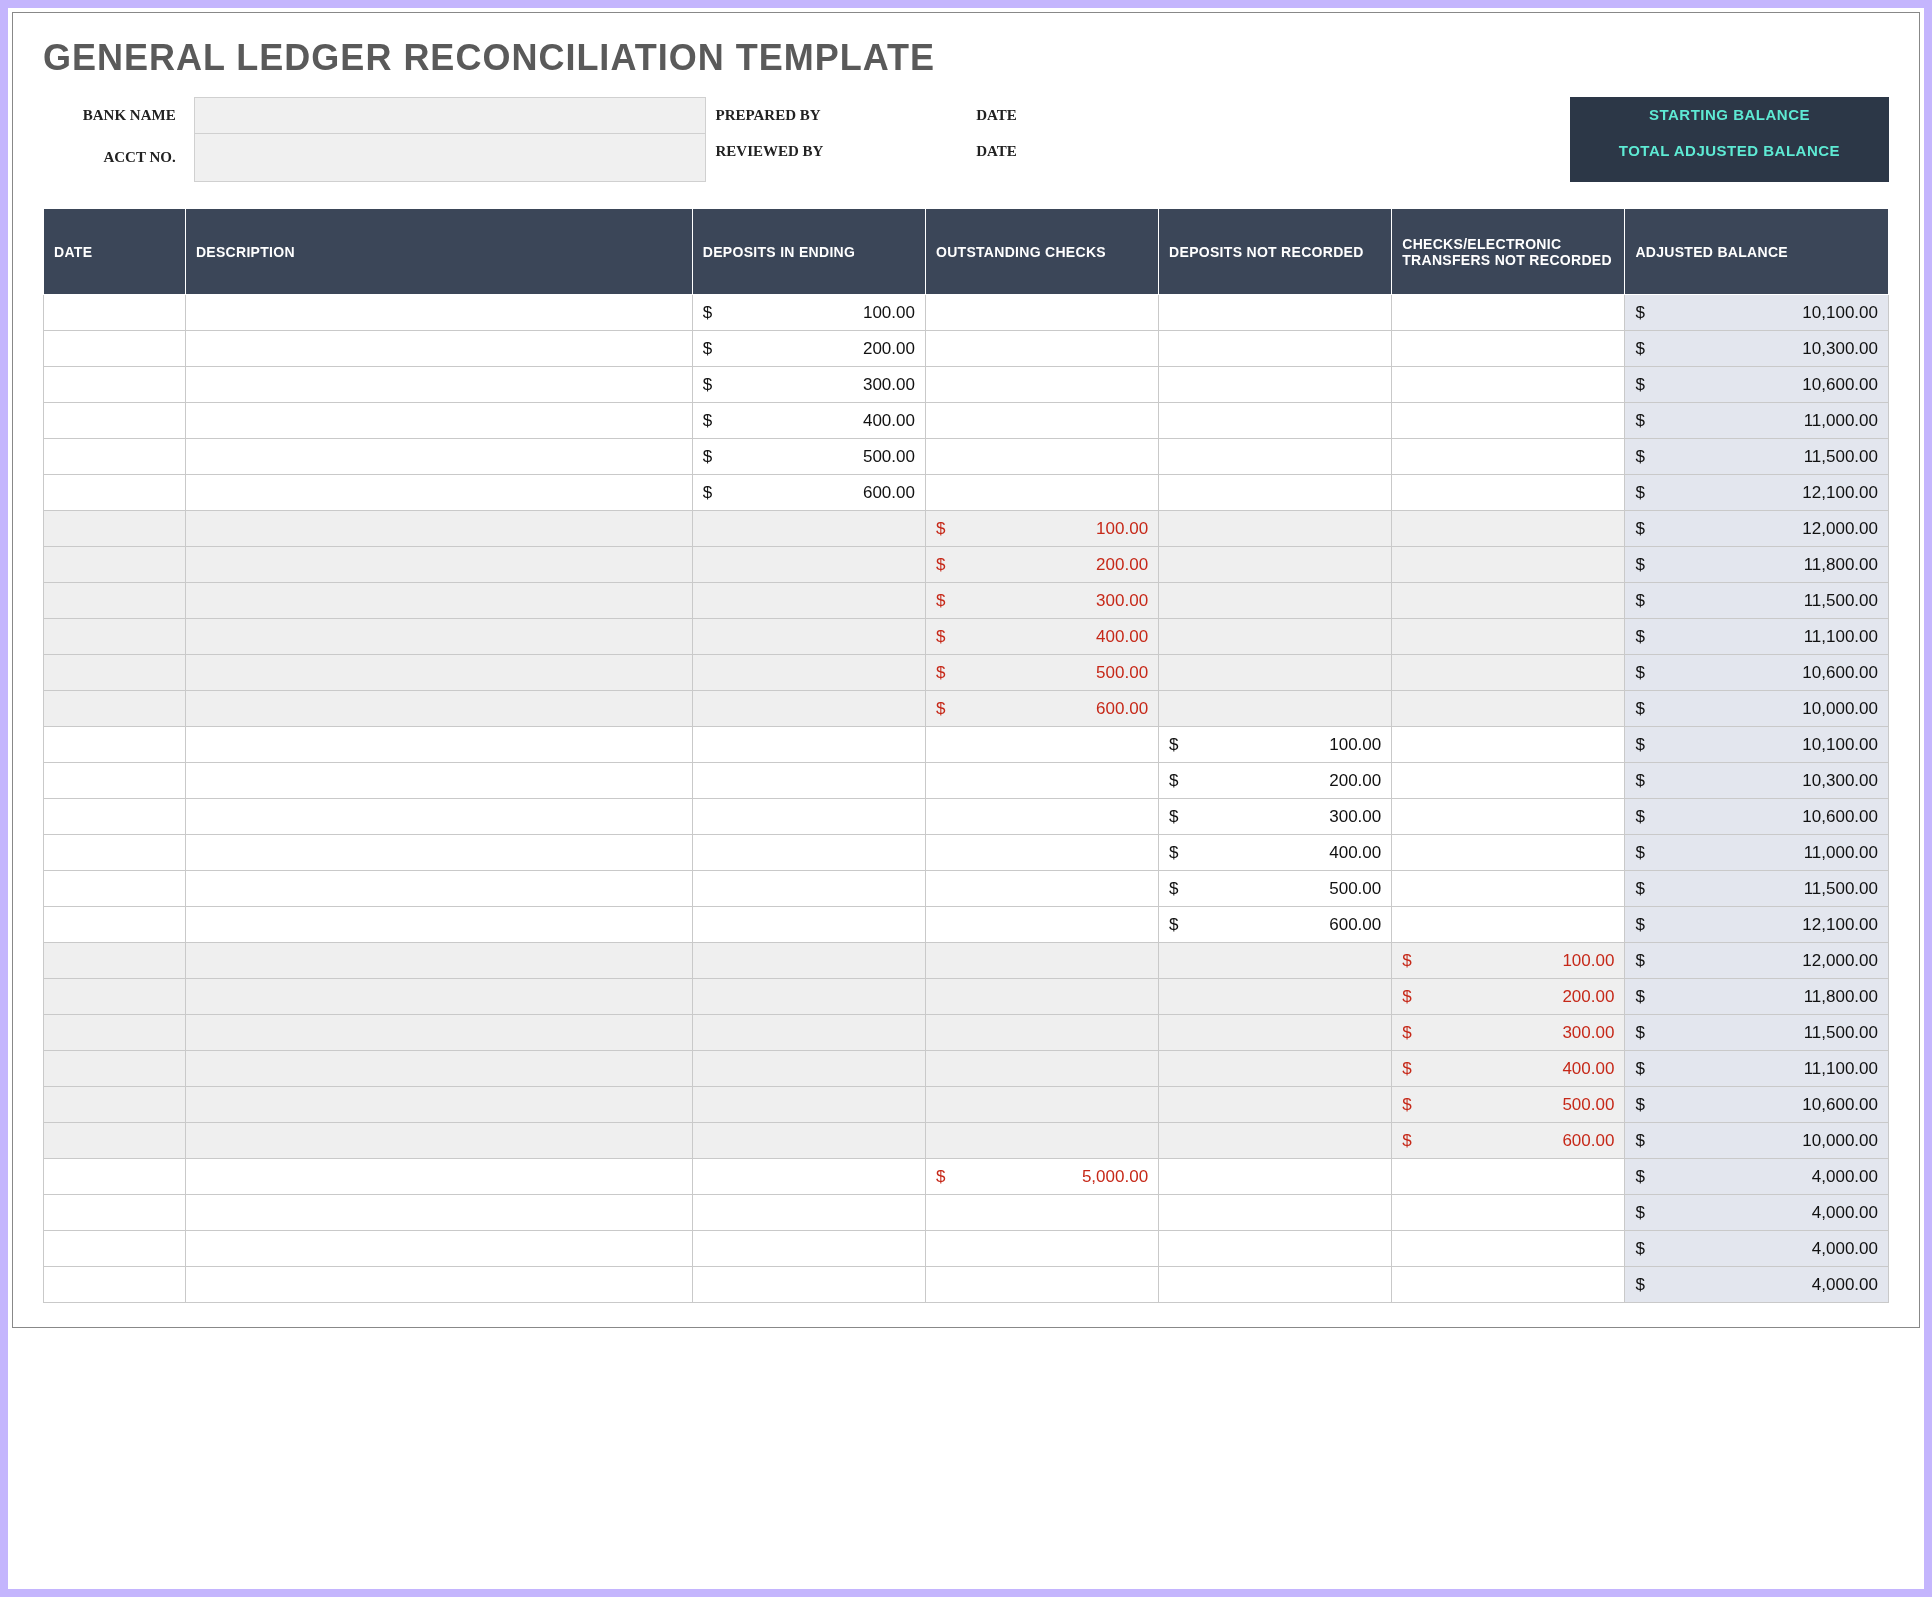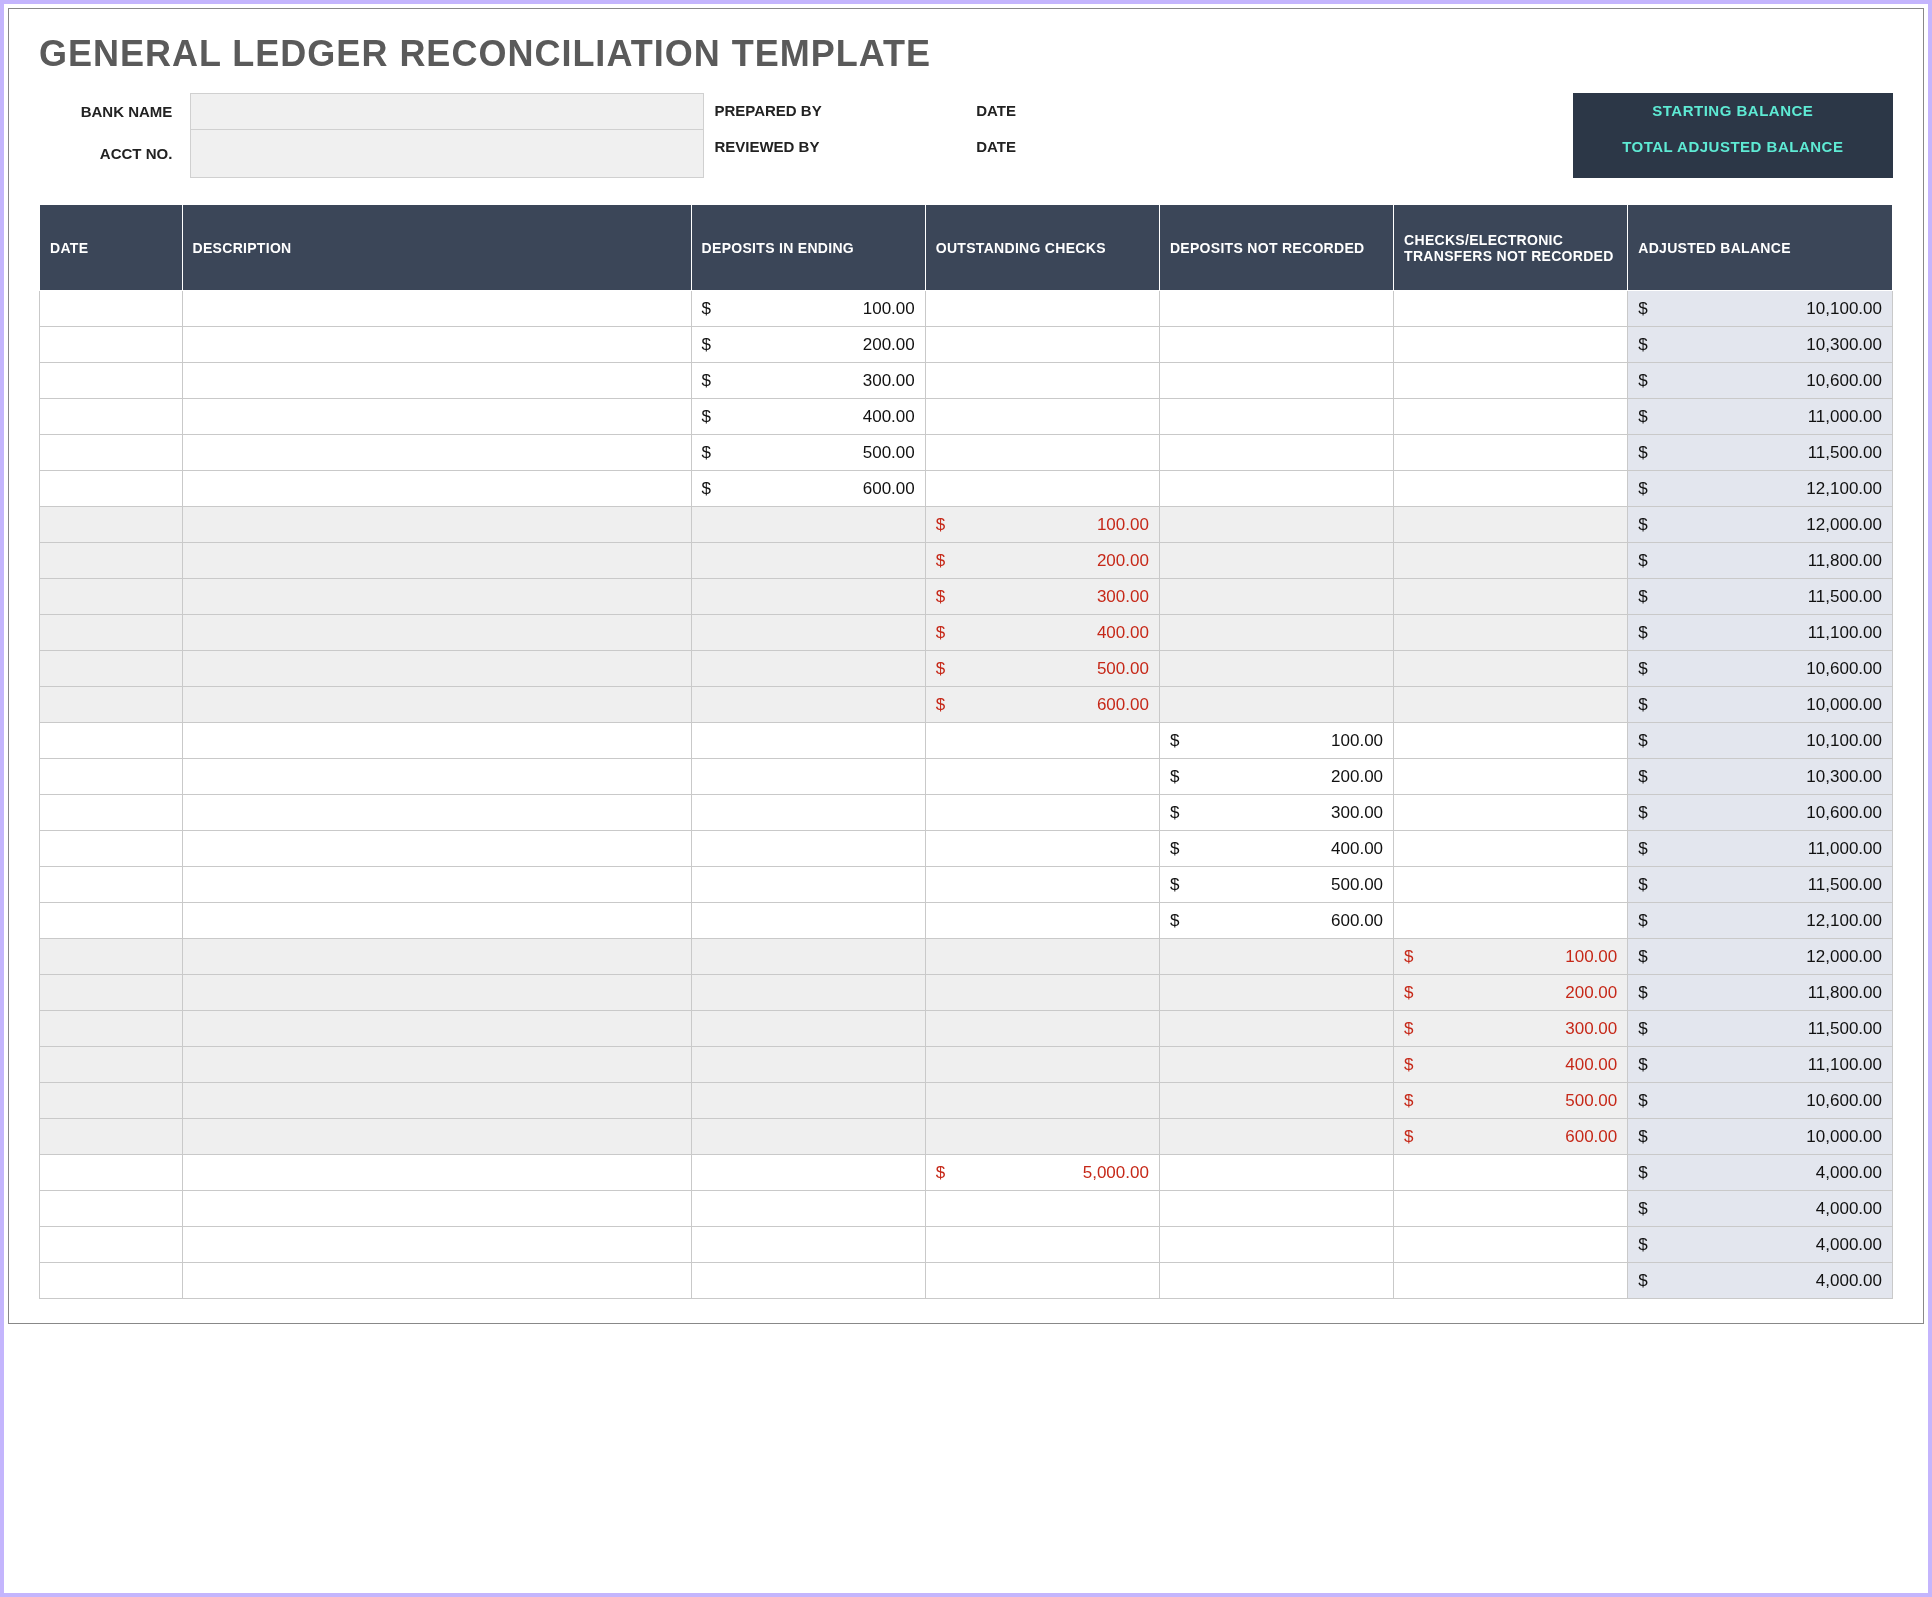--- a/index.html
+++ b/index.html
@@ -3,21 +3,21 @@
 <meta charset="utf-8">
 <style>
   * { box-sizing: border-box; }
   body {
     margin: 0;
     padding: 0;
     font-family: Arial, Helvetica, sans-serif;
     background: #fff;
   }
   .frame {
-    border: 4px solid #c4b5fd;
+    border: 8px solid #c4b5fd;
     width: 1932px;
     min-height: 1597px;
     background: #fff;
     position: relative;
     padding: 0;
   }
   .inner {
     border: 1px solid #888;
     margin: 4px;
     background: #fff;
@@ -43,20 +43,21 @@
     height: 36px;
   }
   .meta-label {
     font-weight: 700;
     font-size: 15px;
     color: #222;
     white-space: nowrap;
     padding-right: 10px !important;
     text-align: left;
     vertical-align: middle !important;
+    font-family: Liberation Serif, serif;
   }
   .meta-label.right { text-align: right; padding-right: 18px !important; }
   .meta-cell {
     border: 1px solid #d0d0d0;
     background: #f0f0f0;
     height: 36px;
   }
   .meta-cell.white { background: #fff; }
   .hint {
     font-size: 13.5px;

